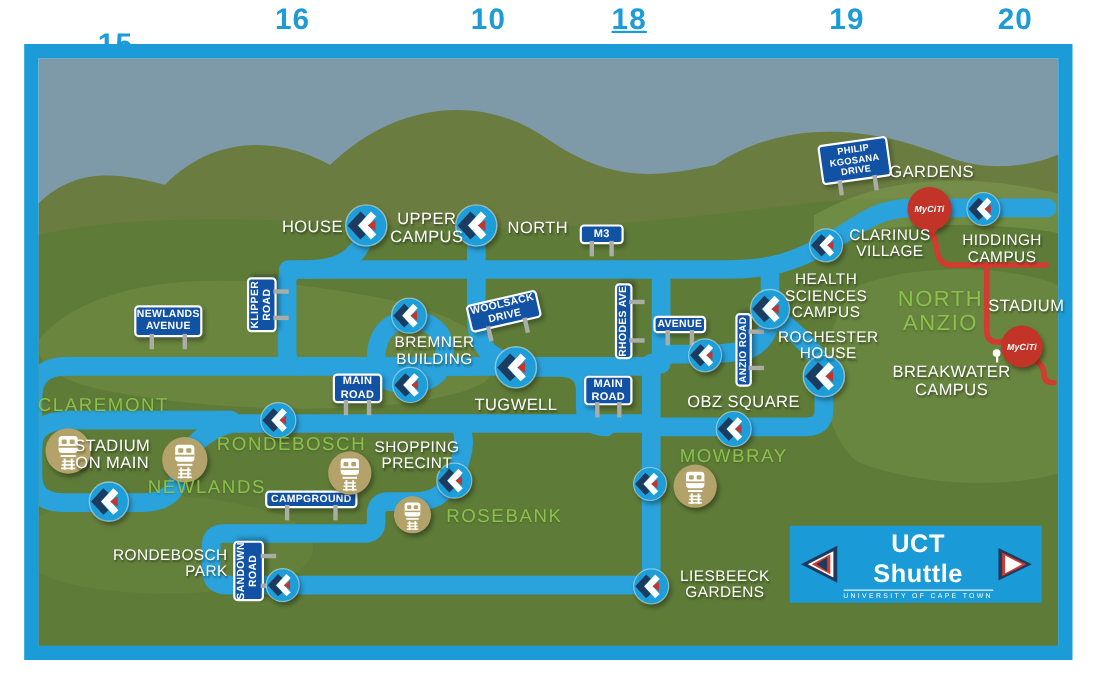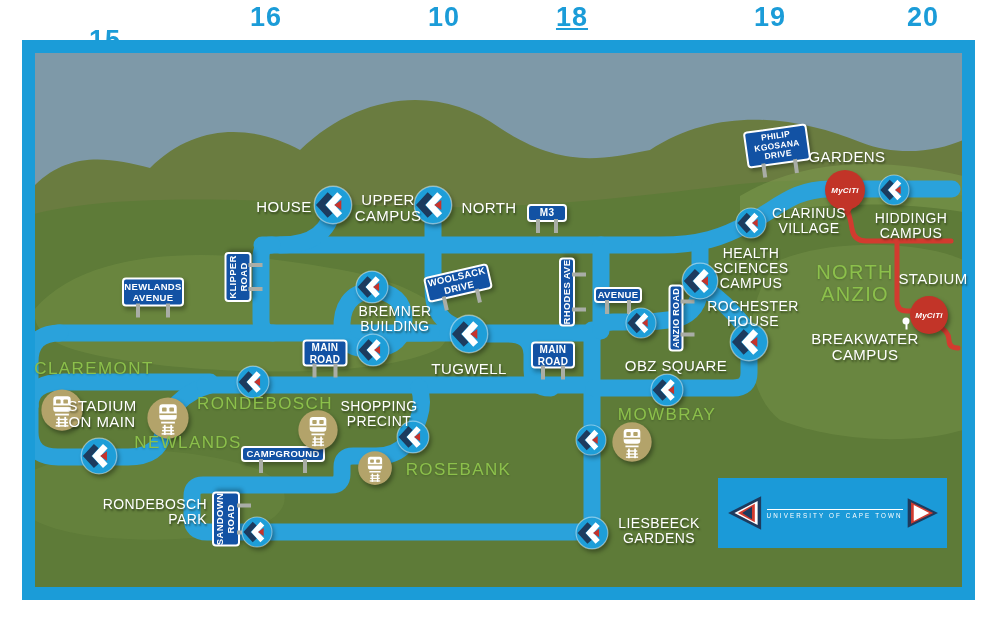--- a/index.html
+++ b/index.html
@@ -104,20 +104,21 @@
 
   <div id="overlay">
     <div class="logo-box">
       <svg width="52" height="50" viewBox="0 0 52 50">
         <polygon points="50,1 50,49 3,25" fill="#1d3b5e"></polygon>
         <polygon points="45,8 45,42 12,25" fill="#ffffff"></polygon>
         <polygon points="41,12 41,38 17,25" fill="#d23b2f"></polygon>
         <polygon points="37,16 37,34 23,25" fill="#1d3b5e"></polygon>
       </svg>
       <div class="logo-text">
+        <div class="logo-title">UCT Shuttle</div>
         <div class="logo-sub">UNIVERSITY OF CAPE TOWN</div>
       </div>
       <svg width="46" height="44" viewBox="0 0 48 46">
         <polygon points="1,1 1,45 46,23" fill="#1d3b5e"></polygon>
         <polygon points="6,7 6,39 39,23" fill="#d23b2f"></polygon>
         <polygon points="10,11 10,35 33,23" fill="#ffffff"></polygon>
       </svg>
     </div>
   <div class="road-sign" style="left: 153px; top: 292px; width: 62px; height: 29px; font-size: 9.5px; transform: translate(-50%, -50%);">
         <span>NEWLANDS</span>

